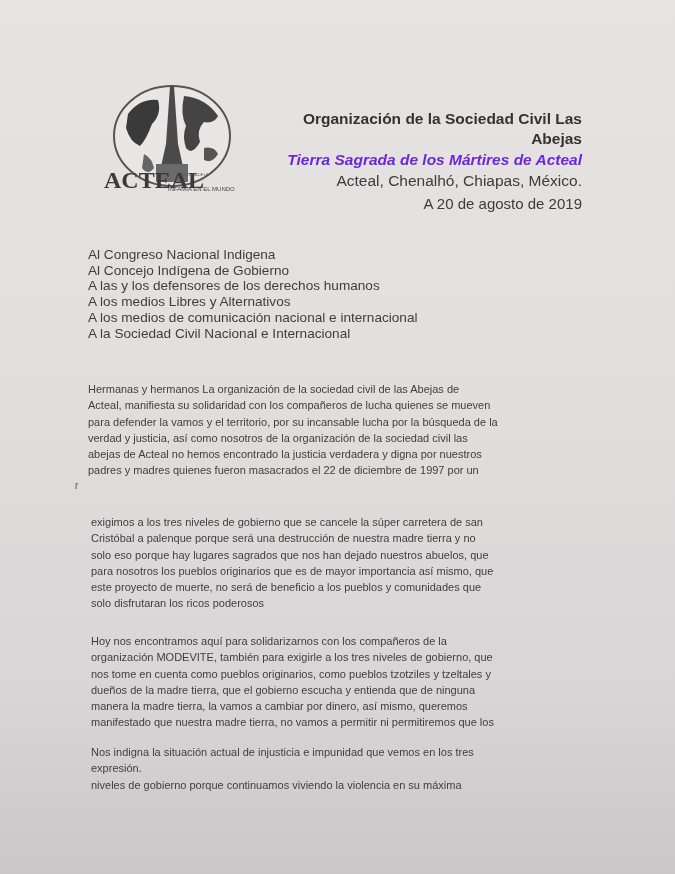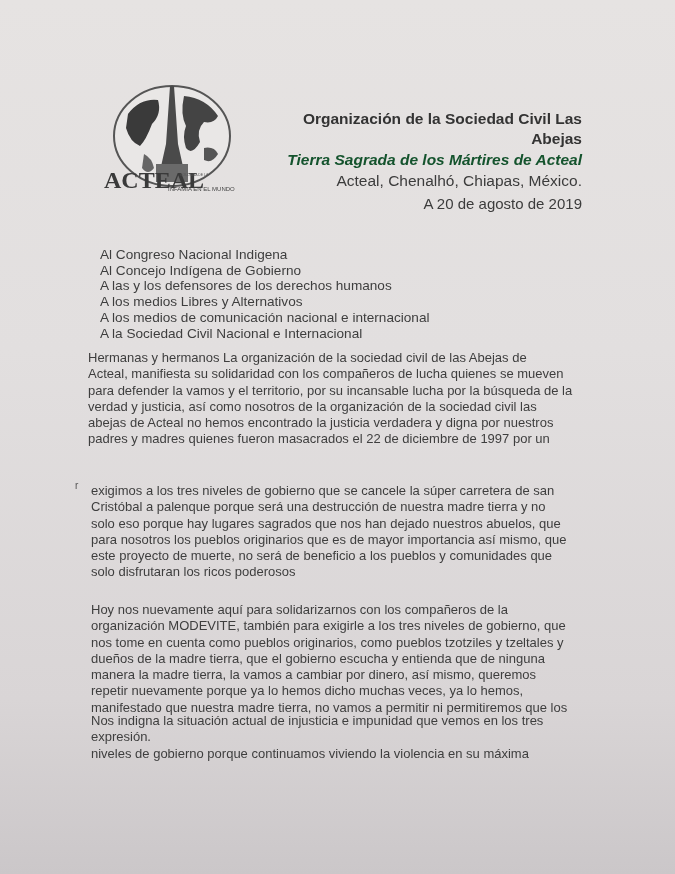--- a/index.html
+++ b/index.html
@@ -6,25 +6,25 @@
   body {
     width:675px; height:874px; overflow:hidden; position:relative;
     background: linear-gradient(180deg, #e6e3e2 0%, #e2dfdf 40%, #d9d5d6 80%, #cbc7c9 100%);
     font-family: "Liberation Sans", sans-serif;
     color:#3a3a3a;
   }
   .page { position:absolute; left:0; top:0; width:675px; height:874px; }
   .logo { position:absolute; left:100px; top:84px; width:140px; height:112px; }
   .header { position:absolute; right:93px; top:109px; text-align:right; }
   .h-line1 { font-size:15.5px; font-weight:bold; color:#333; line-height:20px; }
-  .h-line3 { font-size:15.5px; font-weight:bold; font-style:italic; color:#14532d; line-height:21px; }
+  .h-line3 { font-size:15.5px; font-weight:bold; font-style:italic; color:#6d28d9; line-height:21px; }
   .h-line4 { font-size:15.5px; color:#3c3c3c; line-height:21px; }
   .date { position:absolute; right:93px; top:195px; font-size:15px; color:#3c3c3c;text-align:center; }
-  .recipients { position:absolute; left:88px; top:247px; font-size:13.6px; line-height:15.7px; color:#3e3e3e;margin-left:12px; }
-  .para { position:absolute; left:88px; width:530px; font-size:13px; line-height:16.3px; color:#3e3e3e; }
+  .recipients { position:absolute; left:88px; top:247px; font-size:13.6px; line-height:15.7px; color:#3e3e3e; }
+  .para { position:absolute; left:88px; width:530px; font-size:11px; line-height:16.3px; color:#3e3e3e;margin-top:31px; }
   .para span.l { display:block; white-space:nowrap; }
   .p1 { top:350px; }
   .p2 { top:483px; left:91px; }
   .p3 { top:602px; left:91px; }
   .p4 { top:713px; left:91px; }
   .mark { position:absolute; left:75px; top:480px; font-size:10px; color:#555; }
 </style>
 </head>
 <body>
 
@@ -77,26 +77,25 @@
   <div class="para p2">
     <span class="l">exigimos a los tres niveles de gobierno que se cancele la súper carretera de san</span>
     <span class="l">Cristóbal a palenque porque será una destrucción de nuestra madre tierra y no</span>
     <span class="l">solo eso porque hay lugares sagrados que nos han dejado nuestros abuelos, que</span>
     <span class="l">para nosotros los pueblos originarios que es de mayor importancia así mismo, que</span>
     <span class="l">este proyecto de muerte, no será de beneficio a los pueblos y comunidades que</span>
     <span class="l">solo disfrutaran los ricos poderosos</span>
   </div>
 
   <div class="para p3">
-    <span class="l">Hoy nos nuevamente aquí para solidarizarnos con los compañeros de la</span>
+    <span class="l">Hoy nos encontramos aquí para solidarizarnos con los compañeros de la</span>
     <span class="l">organización MODEVITE, también para exigirle a los tres niveles de gobierno, que</span>
     <span class="l">nos tome en cuenta como pueblos originarios, como pueblos tzotziles y tzeltales y</span>
     <span class="l">dueños de la madre tierra, que el gobierno escucha y entienda que de ninguna</span>
     <span class="l">manera la madre tierra, la vamos a cambiar por dinero, así mismo, queremos</span>
-    <span class="l">repetir nuevamente porque ya lo hemos dicho muchas veces, ya lo hemos,</span>
     <span class="l">manifestado que nuestra madre tierra, no vamos a permitir ni permitiremos que los</span>
   </div>
 
   <div class="para p4">
     <span class="l">Nos indigna la situación actual de injusticia e impunidad que vemos en los tres</span>
     <span class="l">expresión.</span>
     <span class="l">niveles de gobierno porque continuamos viviendo la violencia en su máxima</span>
   </div>
 
 </div>

